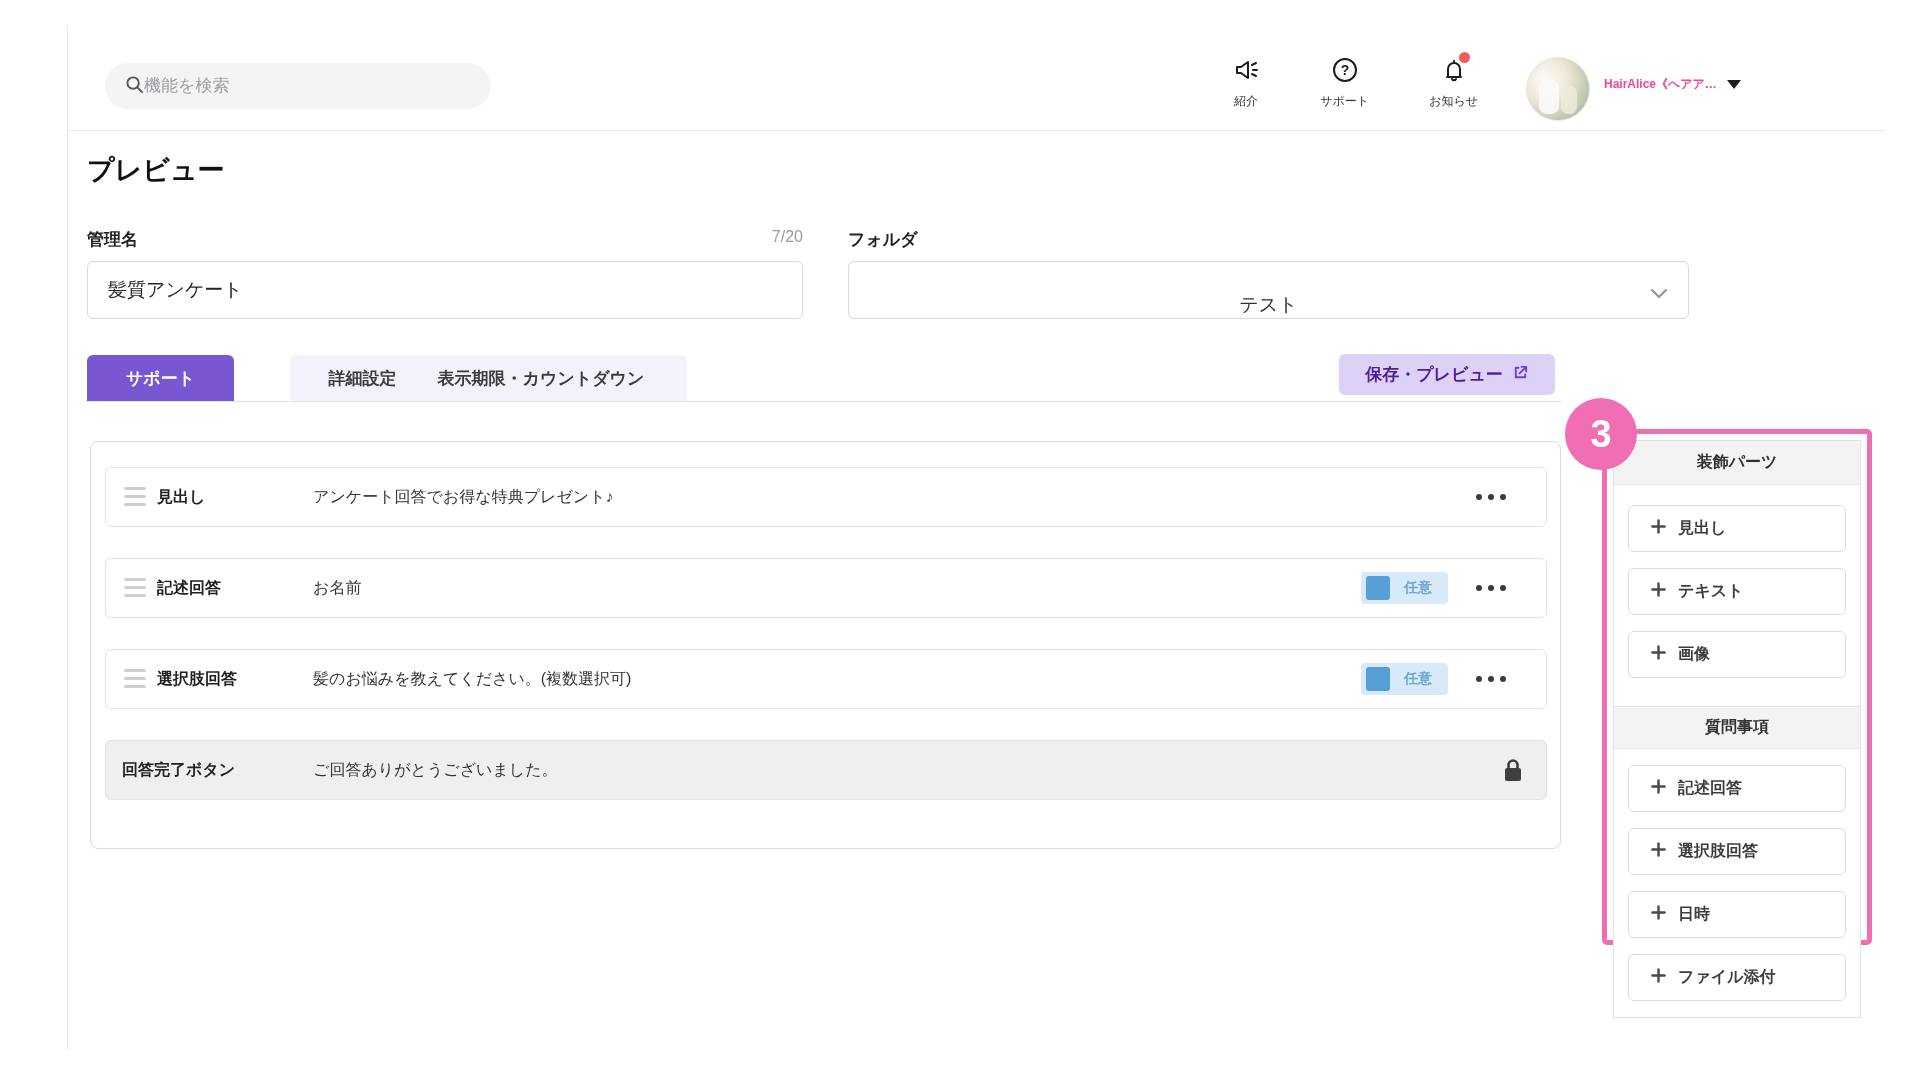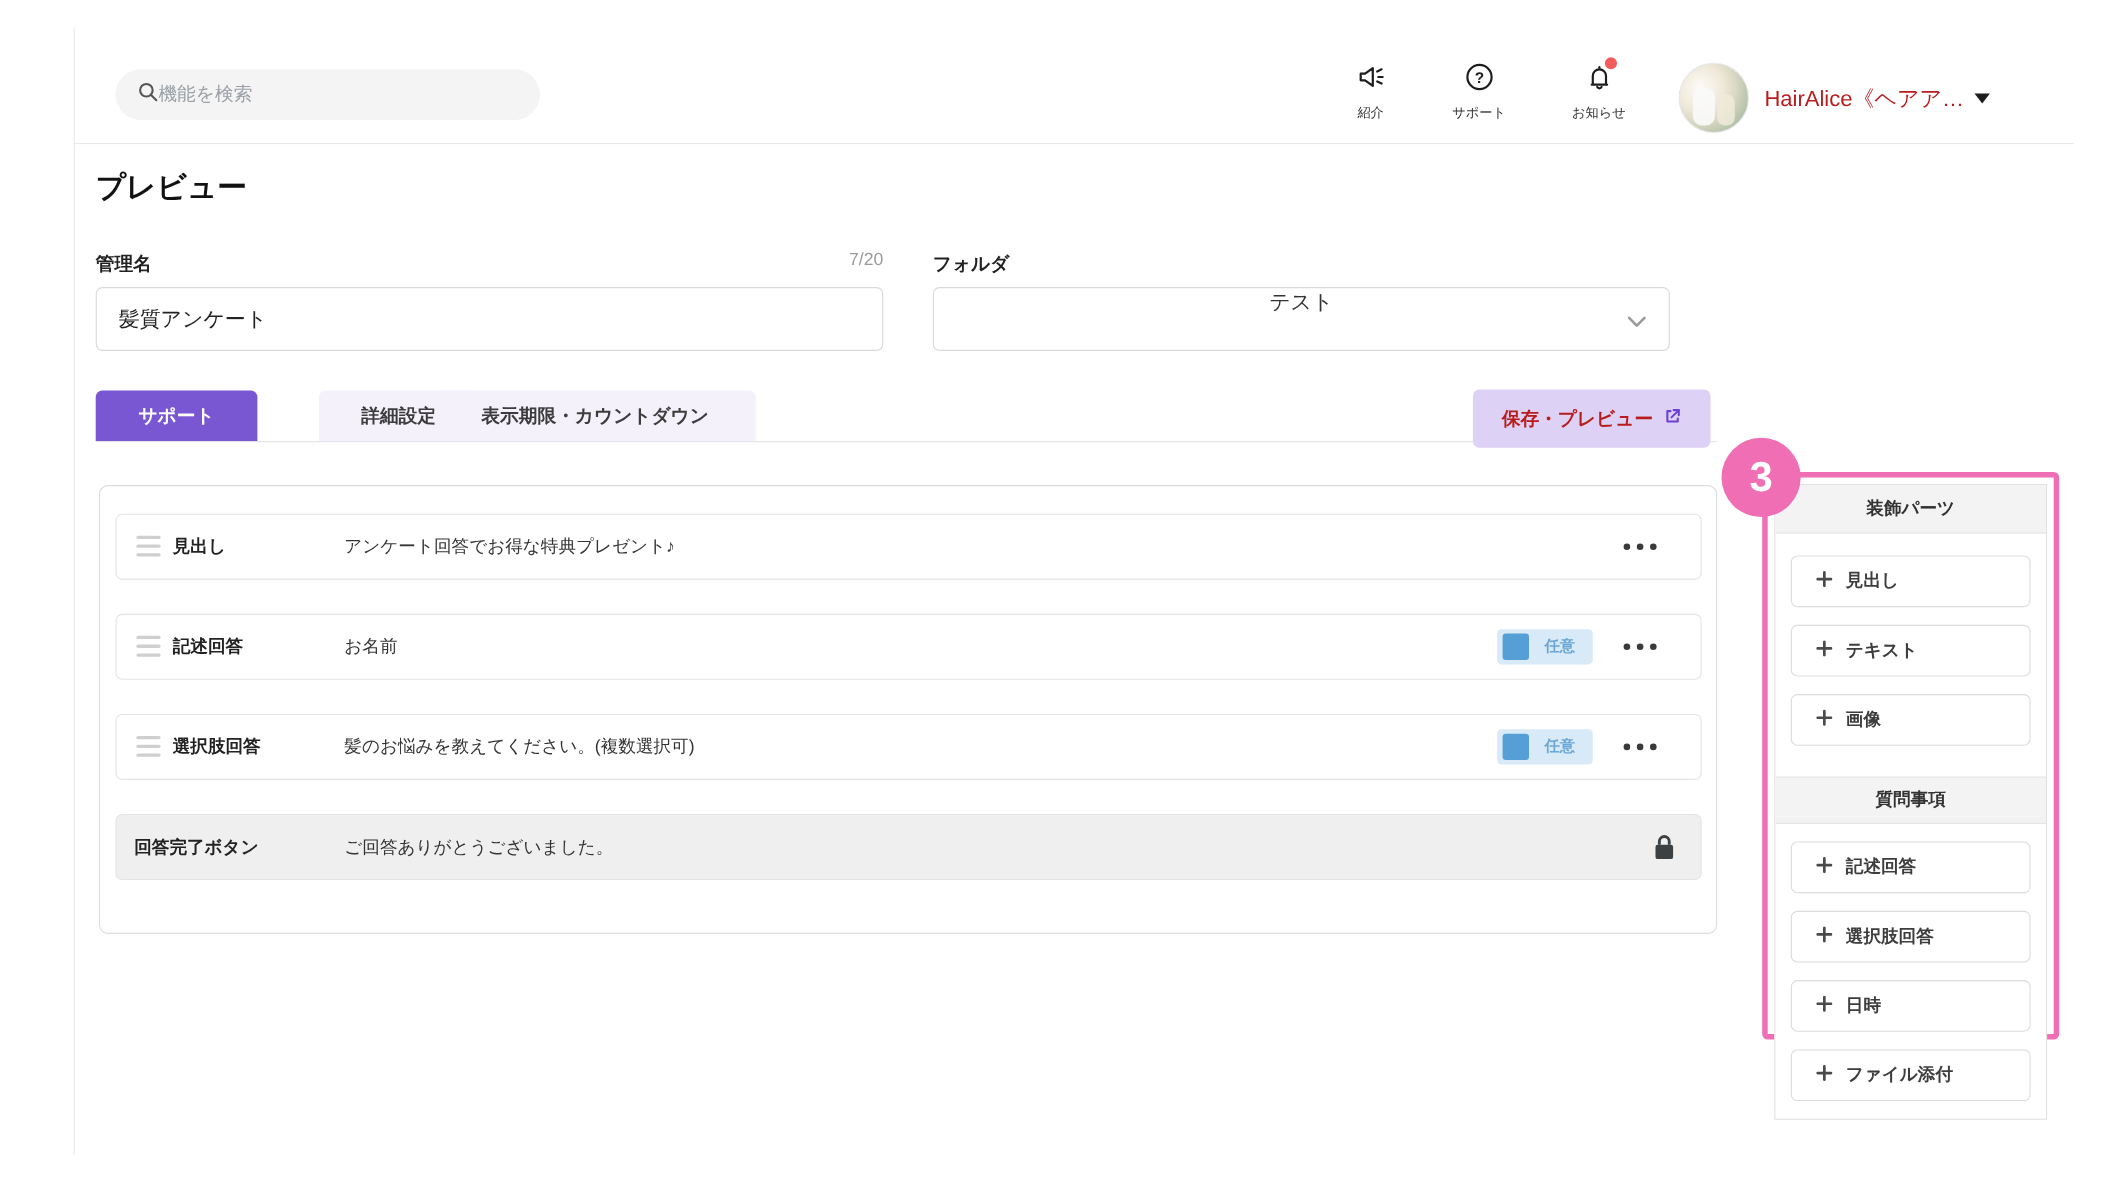--- a/index.html
+++ b/index.html
@@ -22,44 +22,44 @@
   .action-item { display:flex; flex-direction:column; align-items:center; gap:5px; cursor:pointer; position:relative; }
   .action-item .lbl { font-size:12px; color:#333; }
   .notif-dot { position:absolute; top:-4px; right:8px; width:11px; height:11px; border-radius:50%; background:#f25c5c; }
 
   .avatar { position:absolute; left:1526px; top:57px; width:64px; height:64px; border-radius:50%;
             background: radial-gradient(circle at 30% 35%, #fdfbf6 0%, #efe9da 35%, #d9d8c2 55%, #aebfa6 80%, #93a98f 100%);
             overflow:hidden; border:1px solid #e5e5e5; }
   .avatar::before { content:""; position:absolute; left:12px; top:22px; width:20px; height:34px; border-radius:8px; background:#fafafa; opacity:.9; }
   .avatar::after  { content:""; position:absolute; right:12px; top:28px; width:16px; height:28px; border-radius:7px; background:#f0ead9; opacity:.85; }
   .account { position:absolute; left:1604px; top:76px; display:flex; align-items:center; gap:10px; cursor:pointer; }
-  .account .name { font-size:20px; font-weight:normal; color:#b91c1c; white-space:nowrap; }
+  .account .name { font-size:12px; font-weight:bold; color:#ec4899; white-space:nowrap; }
   .caret-down { width:0; height:0; border-left:7px solid transparent; border-right:7px solid transparent; border-top:9px solid #1d1d1f; }
 
   
   .page-title { position:absolute; left:87px; top:152px; font-size:27px; font-weight:bold; color:#111; }
 
   .field-label { position:absolute; font-size:17px; font-weight:bold; color:#222; }
   .char-counter { position:absolute; left:700px; top:228px; width:103px; text-align:right; font-size:16px; color:#9b9b9b; }
   .text-input { position:absolute; left:87px; top:261px; width:716px; height:58px; border:1px solid #d9d9d9; border-radius:6px;
                 font-size:19px; color:#222; padding-left:20px; outline:none; font-family:inherit; background:#fff; }
-  .select-box { position:absolute; left:848px; top:261px; width:670px; height:58px; border:1px solid #d9d9d9; border-radius:6px;
-                background:#fff; display:flex; align-items:flex-start; justify-content:center; font-size:19px; color:#333; cursor:pointer; }
+  .select-box { position:absolute; left:848px; top:261px; width:841px; height:58px; border:1px solid #d9d9d9; border-radius:6px;
+                background:#fff; display:flex; align-items:flex-end; justify-content:center; font-size:19px; color:#333; cursor:pointer; }
   .select-box .chev { position:absolute; right:20px; top:21px; }
 
   
   .tab { position:absolute; top:355px; height:46px; border-radius:6px 6px 0 0; display:flex; align-items:center;
          justify-content:center; font-size:17px; font-weight:bold; cursor:pointer; }
   .tab-active { left:87px; width:147px; background:#7a57d2; color:#fff; }
   .tab-2 { left:242px; width:145px; background:#f4f1fa; color:#3c3c3c;margin-left:48px; }
   .tab-3 { left:395px; width:292px; background:#f4f1fa; color:#3c3c3c; }
   .tab-underline { position:absolute; left:87px; top:401px; width:1474px; height:1px; background:#e3e3e3; }
 
-  .save-btn { position:absolute; left:1339px; top:354px; width:216px; height:53px; background:#ddd2f6; border:none;
-              border-radius:6px; color:#b91c1c; font-size:17px; font-weight:bold; display:flex; align-items:center;
+  .save-btn { position:absolute; left:1339px; top:354px; width:216px; height:41px; background:#ddd2f6; border:none;
+              border-radius:6px; color:#4c1d95; font-size:17px; font-weight:bold; display:flex; align-items:center;
               justify-content:center; gap:9px; cursor:pointer; font-family:inherit; }
 
   
   .list-container { position:absolute; left:90px; top:441px; width:1471px; height:408px; background:#fff;
                     border:1px solid #dcdcdc; border-radius:8px; }
   .item-row { position:absolute; left:14px; width:1442px; height:60px; background:#fff; border:1px solid #e4e4e4;
               border-radius:6px; }
   .row-1 { top:25px; } .row-2 { top:116px; } .row-3 { top:207px; }
   .row-4 { top:298px; background:#efefef; border-color:#e3e3e3; }
 

